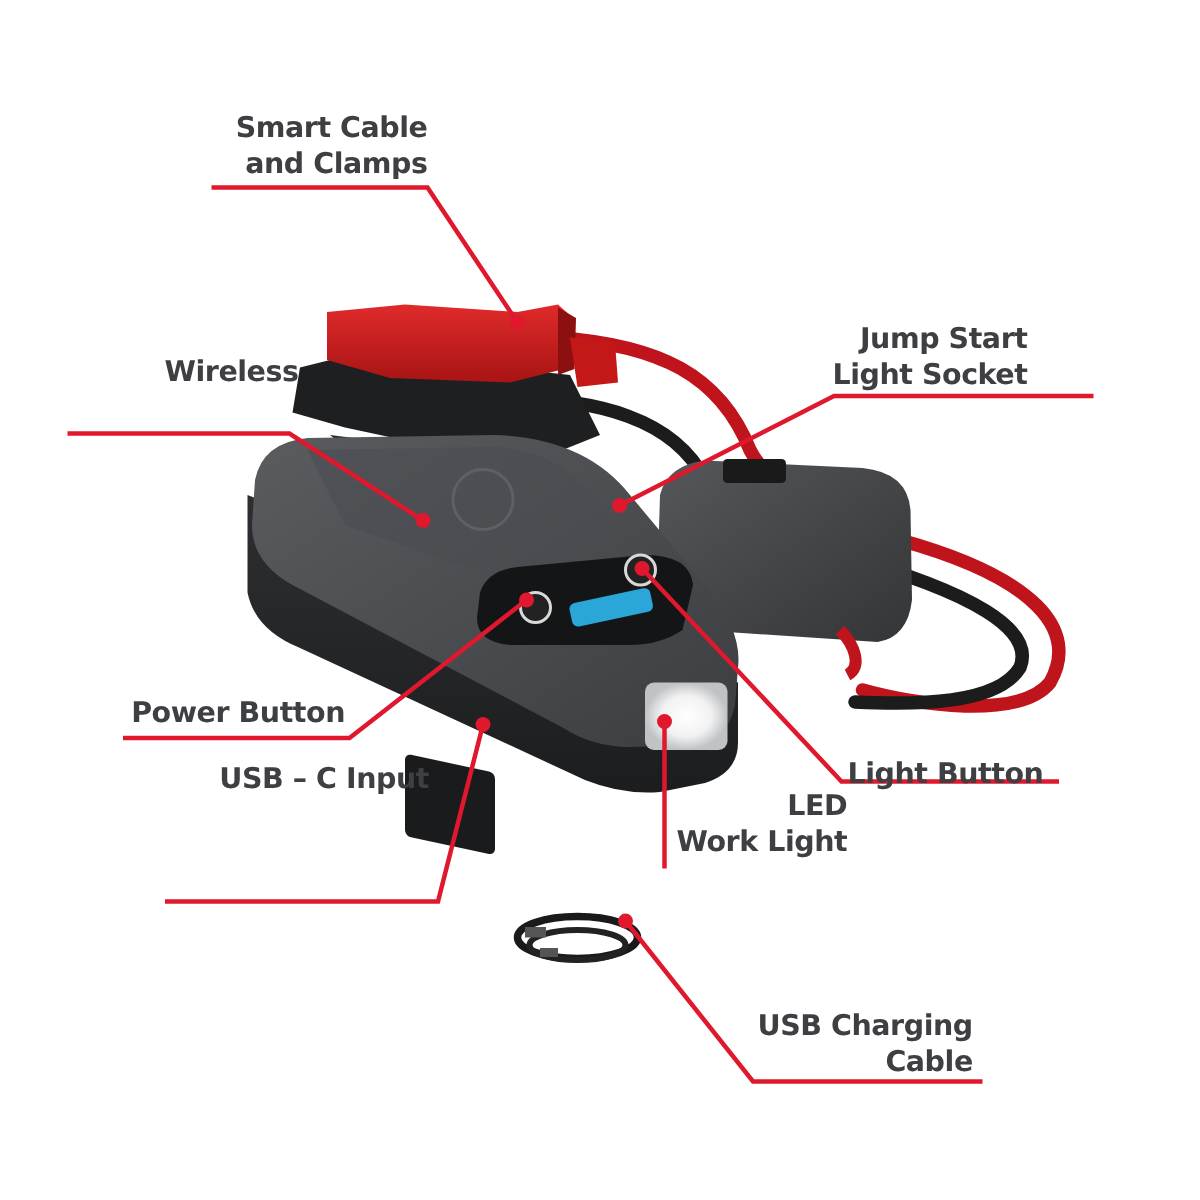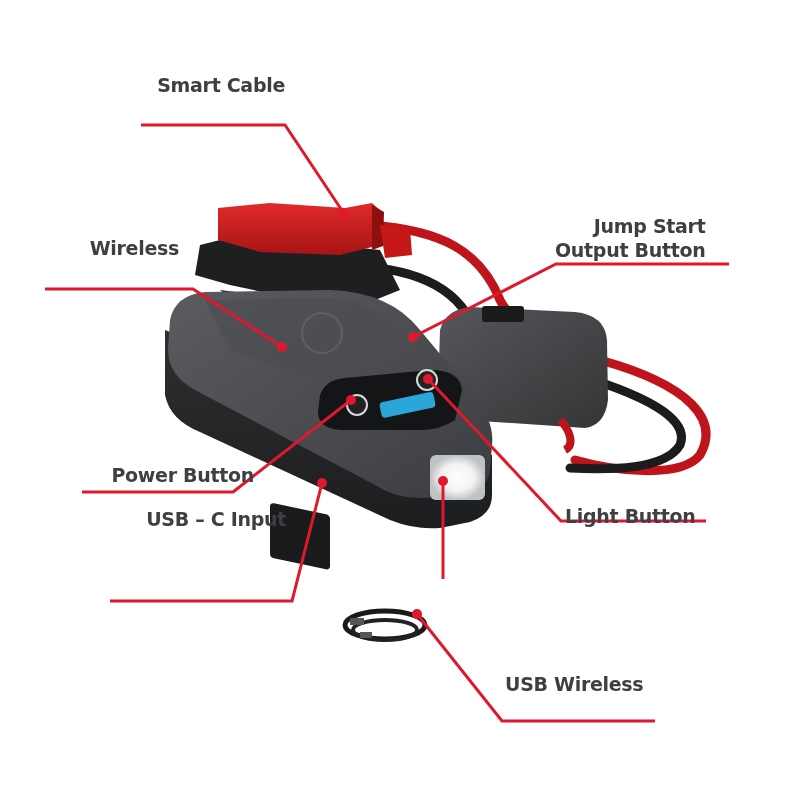--- a/index.html
+++ b/index.html
@@ -117,41 +117,47 @@
       <circle cx="351" cy="400" r="5"></circle>
       <circle cx="428" cy="379" r="5"></circle>
       <circle cx="322" cy="483" r="5"></circle>
       <circle cx="443" cy="481" r="5"></circle>
       <circle cx="417" cy="614" r="5"></circle>
     </g>
   </svg>
 
   <div class="label right" style="right:515px; top:73px;">
     <span>Smart Cable</span>
+    <span>and Clamps</span>
   </div>
 
   <div class="label left" style="left:555px; top:214px;">
     <span>Jump Start</span>
-    <span>Output Button</span>
+    <span>Light Socket</span>
   </div>
 
-  <div class="label right" style="right:621px; top:236px;">
+  <div class="label right" style="right:601px; top:236px;">
     <span>Wireless</span>
   </div>
 
-  <div class="label right" style="right:546px; top:463px;margin-left:12px;">
+  <div class="label right" style="right:570px; top:463px;margin-left:12px;">
     <span>Power Button</span>
   </div>
 
   <div class="label left" style="left:565px; top:504px;">
     <span>Light Button</span>
   </div>
 
   <div class="label right" style="right:514px; top:507px;">
     <span>USB – C Input</span>
   </div>
 
+  <div class="label left" style="left:451px; top:525px;">
+    <span>LED</span>
+    <span>Work Light</span>
+  </div>
 
   <div class="label left" style="left:505px; top:672px;">
-    <span>USB Wireless</span>
+    <span>USB Charging</span>
+    <span>Cable</span>
   </div>
 
 </div>
 
 </body></html>

